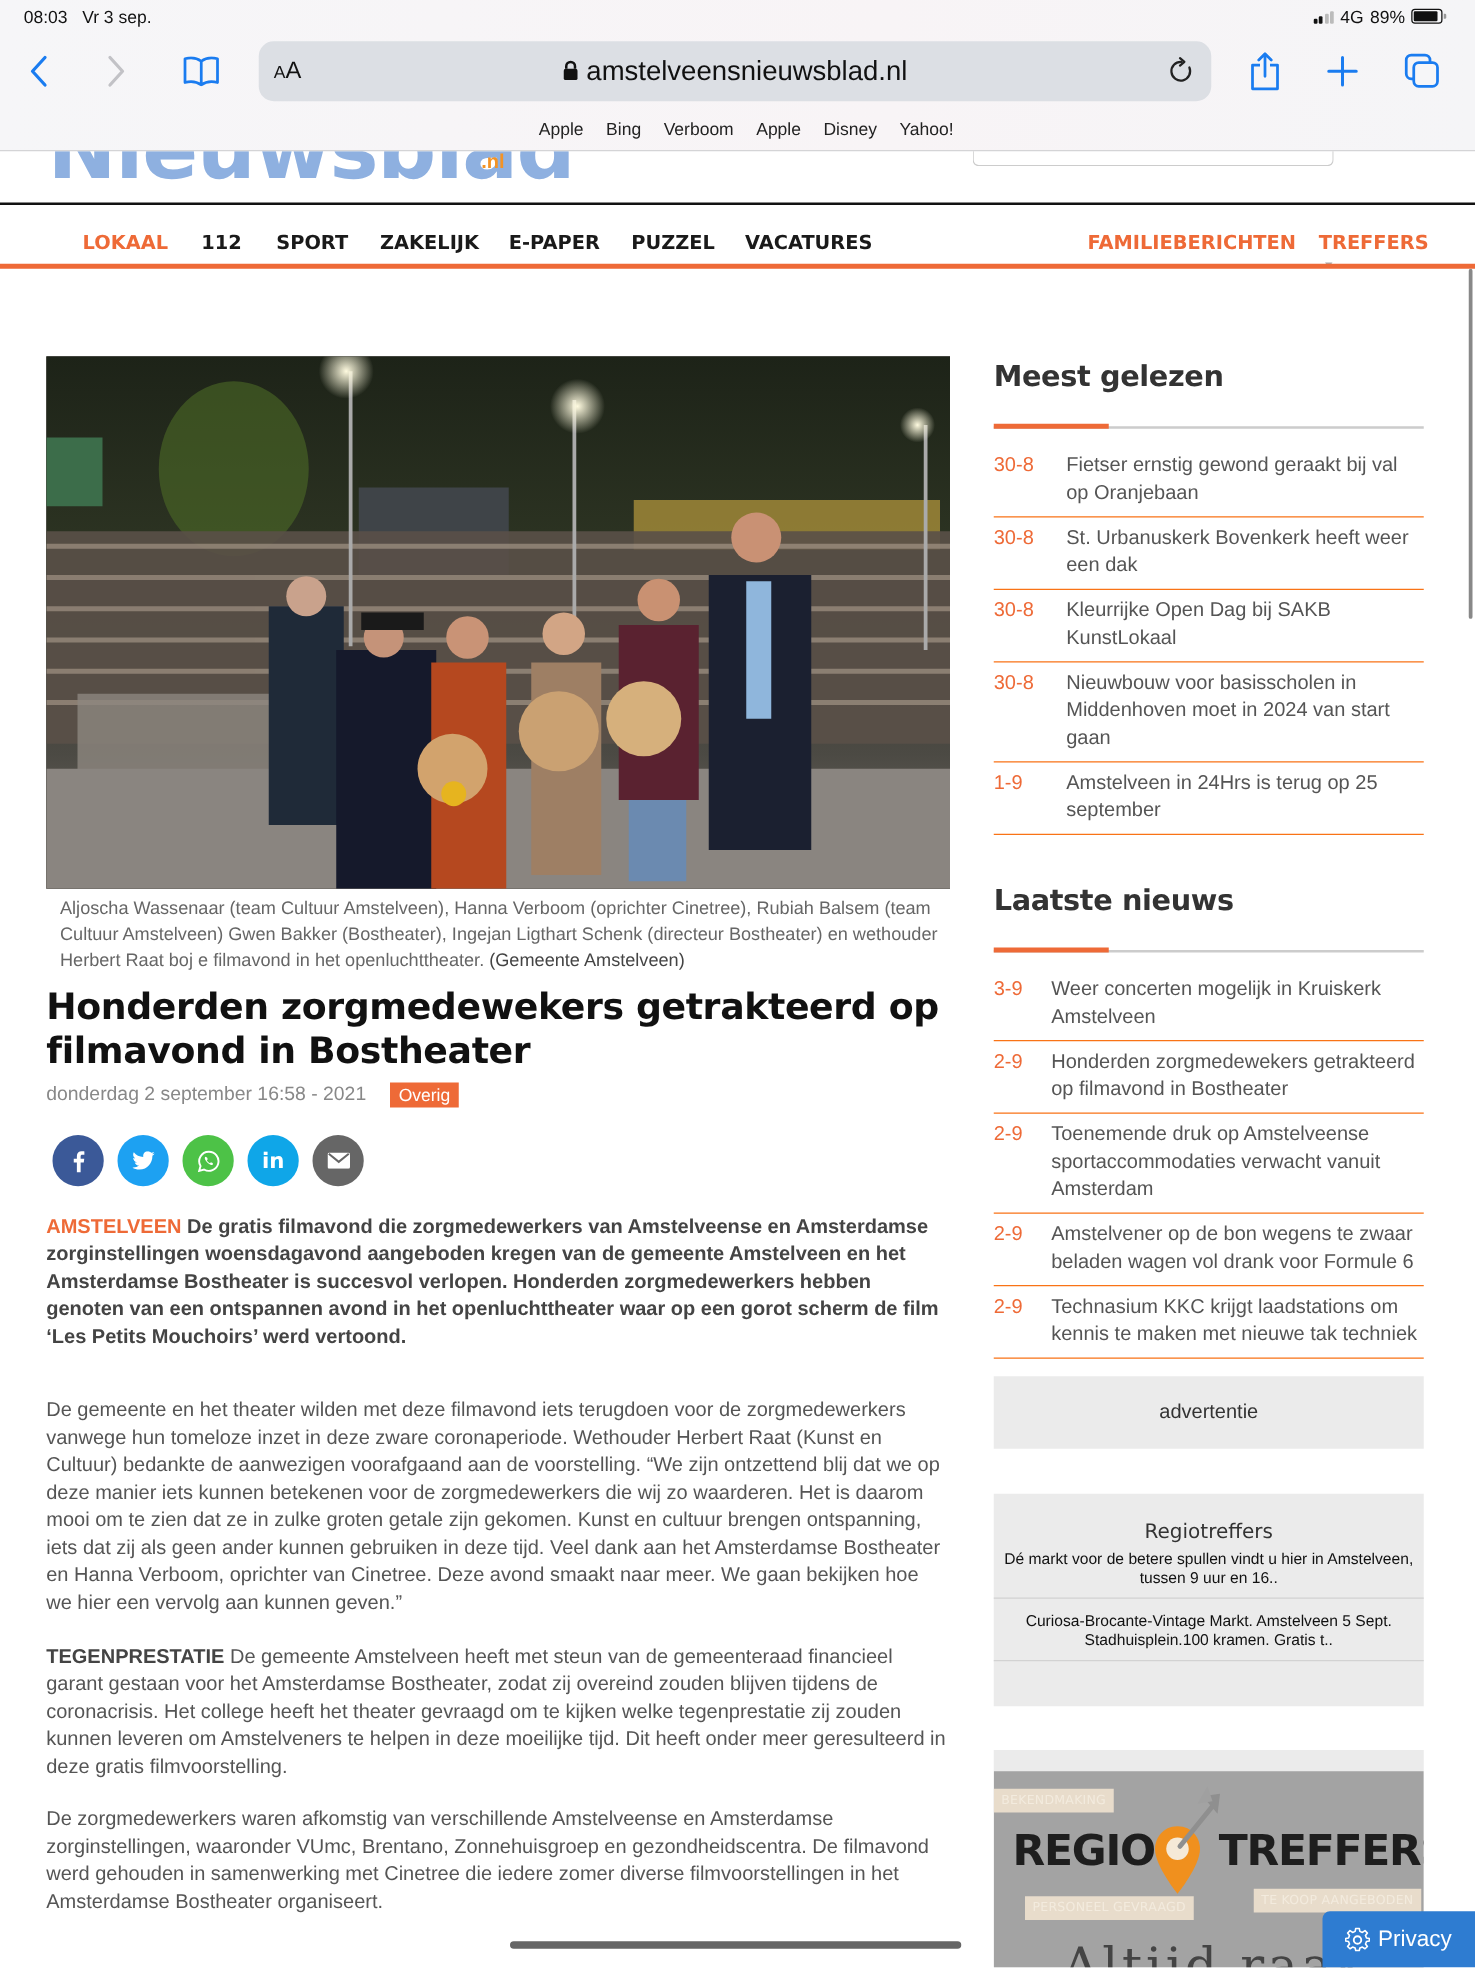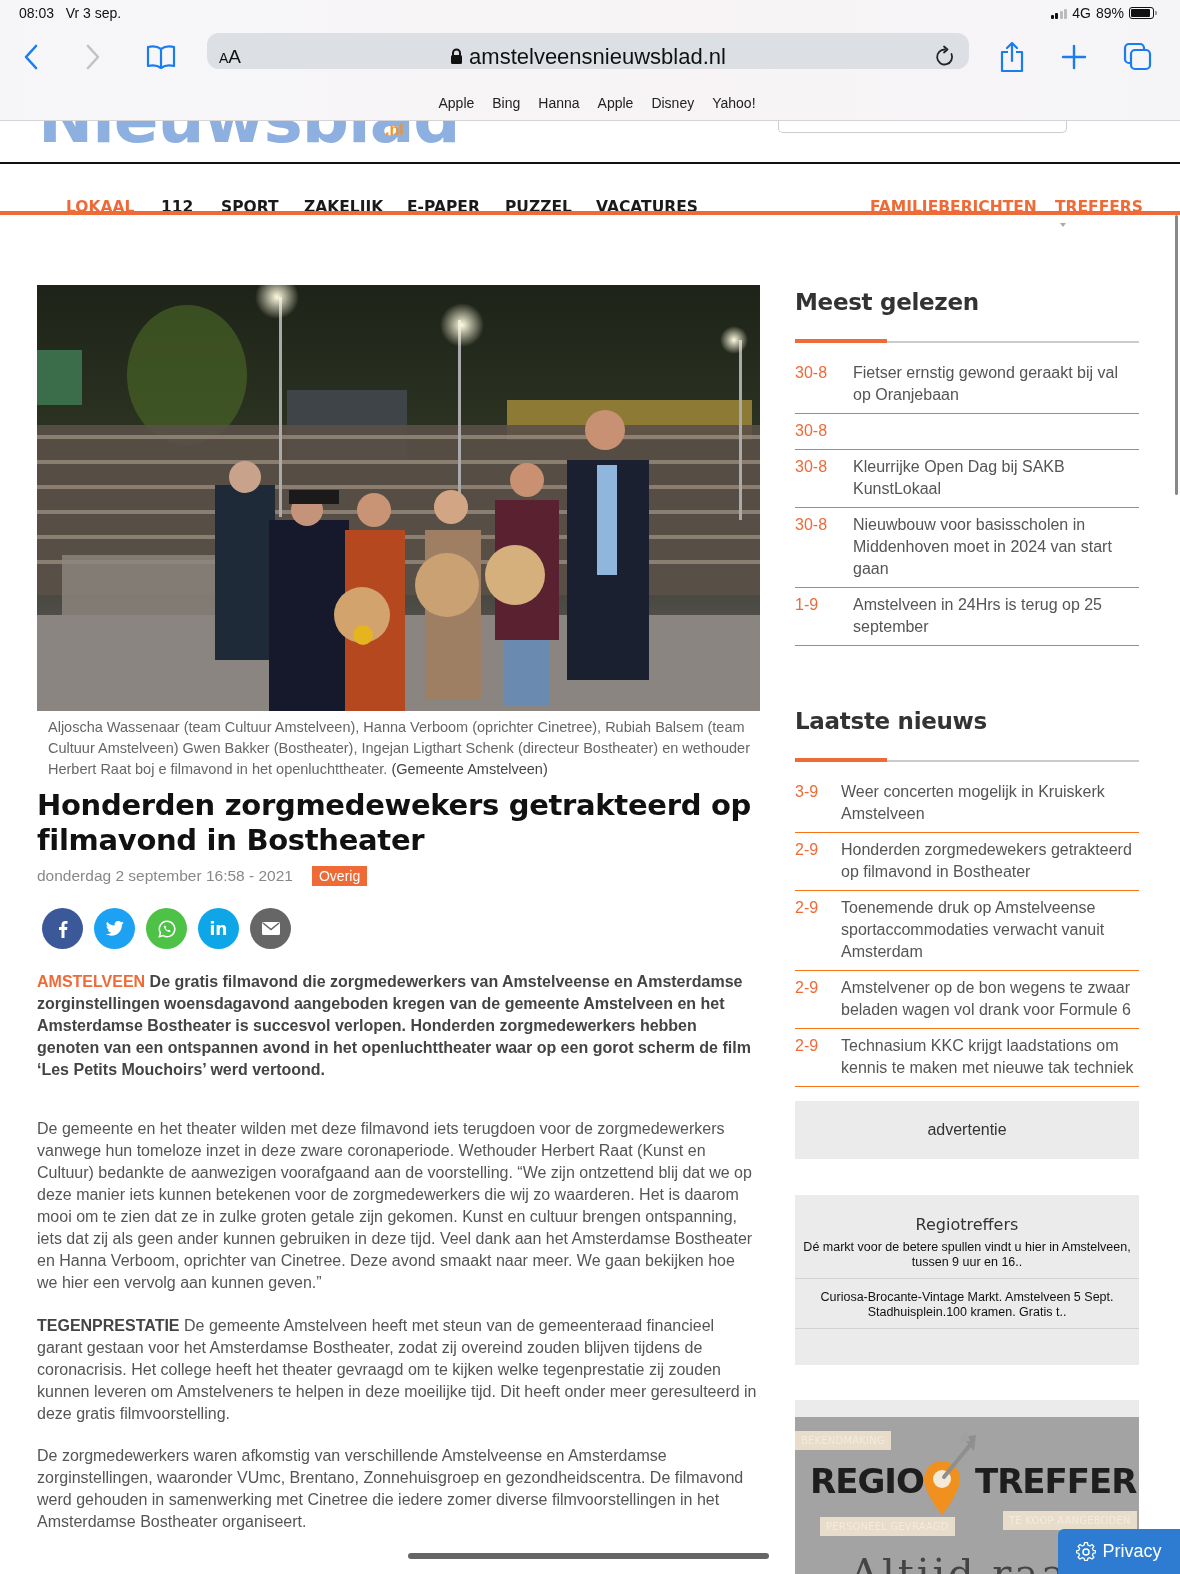--- a/index.html
+++ b/index.html
@@ -13,39 +13,39 @@
   .status .right { position: absolute; right: 26px; top: 0; display: flex; align-items: center; gap: 5px; }
   .signal { display: inline-flex; align-items: flex-end; gap: 1.5px; height: 11px; }
   .signal i { display: block; width: 3px; background: #111; border-radius: 1px; }
   .signal i.off { background: #bbb; }
   .battery { width: 25px; height: 12px; border: 1.5px solid #111; border-radius: 3px; padding: 1px; position: relative; }
   .battery b { display: block; height: 100%; background: #111; border-radius: 1px; }
   .battery::after { content: ""; position: absolute; right: -4px; top: 3px; width: 2px; height: 4px; background: #999; border-radius: 0 1px 1px 0; }
 
   .toolbar { position: absolute; top: 33px; left: 0; width: 100%; height: 48px; }
   .tb-icon { position: absolute; top: 8px; width: 32px; height: 32px; display: flex; align-items: center; justify-content: center; }
-  .urlbar { position: absolute; left: 207px; top: 0; width: 762px; height: 36px; background: #dcdfe4; border-radius: 12px; }
+  .urlbar { position: absolute; left: 207px; top: 0; width: 762px; height: 48px; background: #dcdfe4; border-radius: 12px; }
   .urlbar .aa { position: absolute; left: 12px; top: 13px; font-size: 19px; color: #111; }
   .urlbar .aa small { font-size: 14px; }
   .urlbar .url { position: absolute; left: 0; right: 0; top: 11px; text-align: center; font-size: 22px; color: #111; }
   .urlbar .url .lock { display: inline-block; vertical-align: -1px; margin-right: 6px; }
   .urlbar .reload { position: absolute; right: 12px; top: 12px; width: 24px; height: 24px; }
 
   .favorites { position: absolute; top: 95px; left: 0; width: 100%; display: flex; justify-content: center; gap: 0; font-size: 14px; color: #222; }
   .favorites span { padding: 0 9px; }
   .favorites { padding-left: 14px; }
 
   
   .logo-strip { position: absolute; left: 0; top: 121px; width: 1180px; height: 42px; overflow: hidden; }
   .logo-text { position: absolute; left: 38px; top: -40px; font-size: 66px; font-weight: bold; color: #8eb0e0; letter-spacing: -1px; font-family: "DejaVu Sans", sans-serif; }
   .logo-nl { position: absolute; left: 385px; top: 0px; font-size: 16px; font-weight: bold; color: #f39325; }
   .search-box { position: absolute; left: 778px; top: -10px; width: 289px; height: 22px; border: 1px solid #ccc; border-top: none; border-radius: 0 0 5px 5px; }
   .header-rule { position: absolute; left: 0; top: 162px; width: 1180px; height: 2px; background: #111; }
 
-  .mainnav { position: absolute; left: 0; top: 181px; width: 972px; height: 48px; }
+  .mainnav { position: absolute; left: 0; top: 168px; width: 972px; height: 48px; }
   .mainnav a { position: absolute; top: 17px; font-family: "DejaVu Sans", sans-serif; font-size: 15.5px; font-weight: bold; color: #1a1a1a; text-decoration: none; letter-spacing: 0; }
   .mainnav a.accent { color: #ee6a37; }
   .mainnav .caret { display: inline-block; margin-left: 5px; width: 0; height: 0; border-left: 3px solid transparent; border-right: 3px solid transparent; border-top: 4px solid #aaa; vertical-align: 3px; }
   .nav-bar { position: absolute; left: 0; top: 211px; width: 1180px; height: 4px; background: #ee6a37; }
   .page-scroll { position: absolute; right: 2px; top: 215px; width: 3px; height: 280px; background: #888; border-radius: 2px; }
 
   
   .hero { position: absolute; left: 37px; top: 285px; width: 723px; height: 426px; overflow: hidden; background: #2b2a25; }
   .caption { position: absolute; left: 48px; top: 717px; width: 710px; font-size: 14.5px; line-height: 21px; color: #666; }
   .caption .credit { color: #444; }
@@ -160,21 +160,21 @@
       <svg width="30" height="30" viewBox="0 0 30 30">
           <rect x="2" y="2" width="19" height="19" rx="4" fill="none" stroke="#1a7cf0" stroke-width="2.2"></rect>
           <rect x="8" y="8" width="19" height="19" rx="4" fill="#f6f6f8" stroke="#1a7cf0" stroke-width="2.2"></rect>
         </svg>
     </span>
   </div>
 
   <div class="favorites">
     <span>Apple</span>
     <span>Bing</span>
-    <span>Hanna</span>
+    <span>Verboom</span>
     <span>Apple</span>
     <span>Disney</span>
     <span>Yahoo!</span>
   </div>
 </div>
 
 <div class="logo-strip">
   <span class="logo-text">Nieuwsblad</span>
   <span class="logo-nl">.nl</span>
   <div class="search-box"></div>
@@ -310,20 +310,21 @@
 <section class="side" style="top:289px">
   <h2>Meest gelezen</h2>
   <div class="rule"></div>
   <ul id="most-read-list">
       <li>
         <span class="d">30-8</span>
         <span class="t">Fietser ernstig gewond geraakt bij val op Oranjebaan</span>
       </li>
       <li>
         <span class="d">30-8</span>
+        <span class="t">St. Urbanuskerk Bovenkerk heeft weer een dak</span>
       </li>
       <li>
         <span class="d">30-8</span>
         <span class="t">Kleurrijke Open Dag bij SAKB KunstLokaal</span>
       </li>
       <li>
         <span class="d">30-8</span>
         <span class="t">Nieuwbouw voor basisscholen in Middenhoven moet in 2024 van start gaan</span>
       </li>
       <li>

